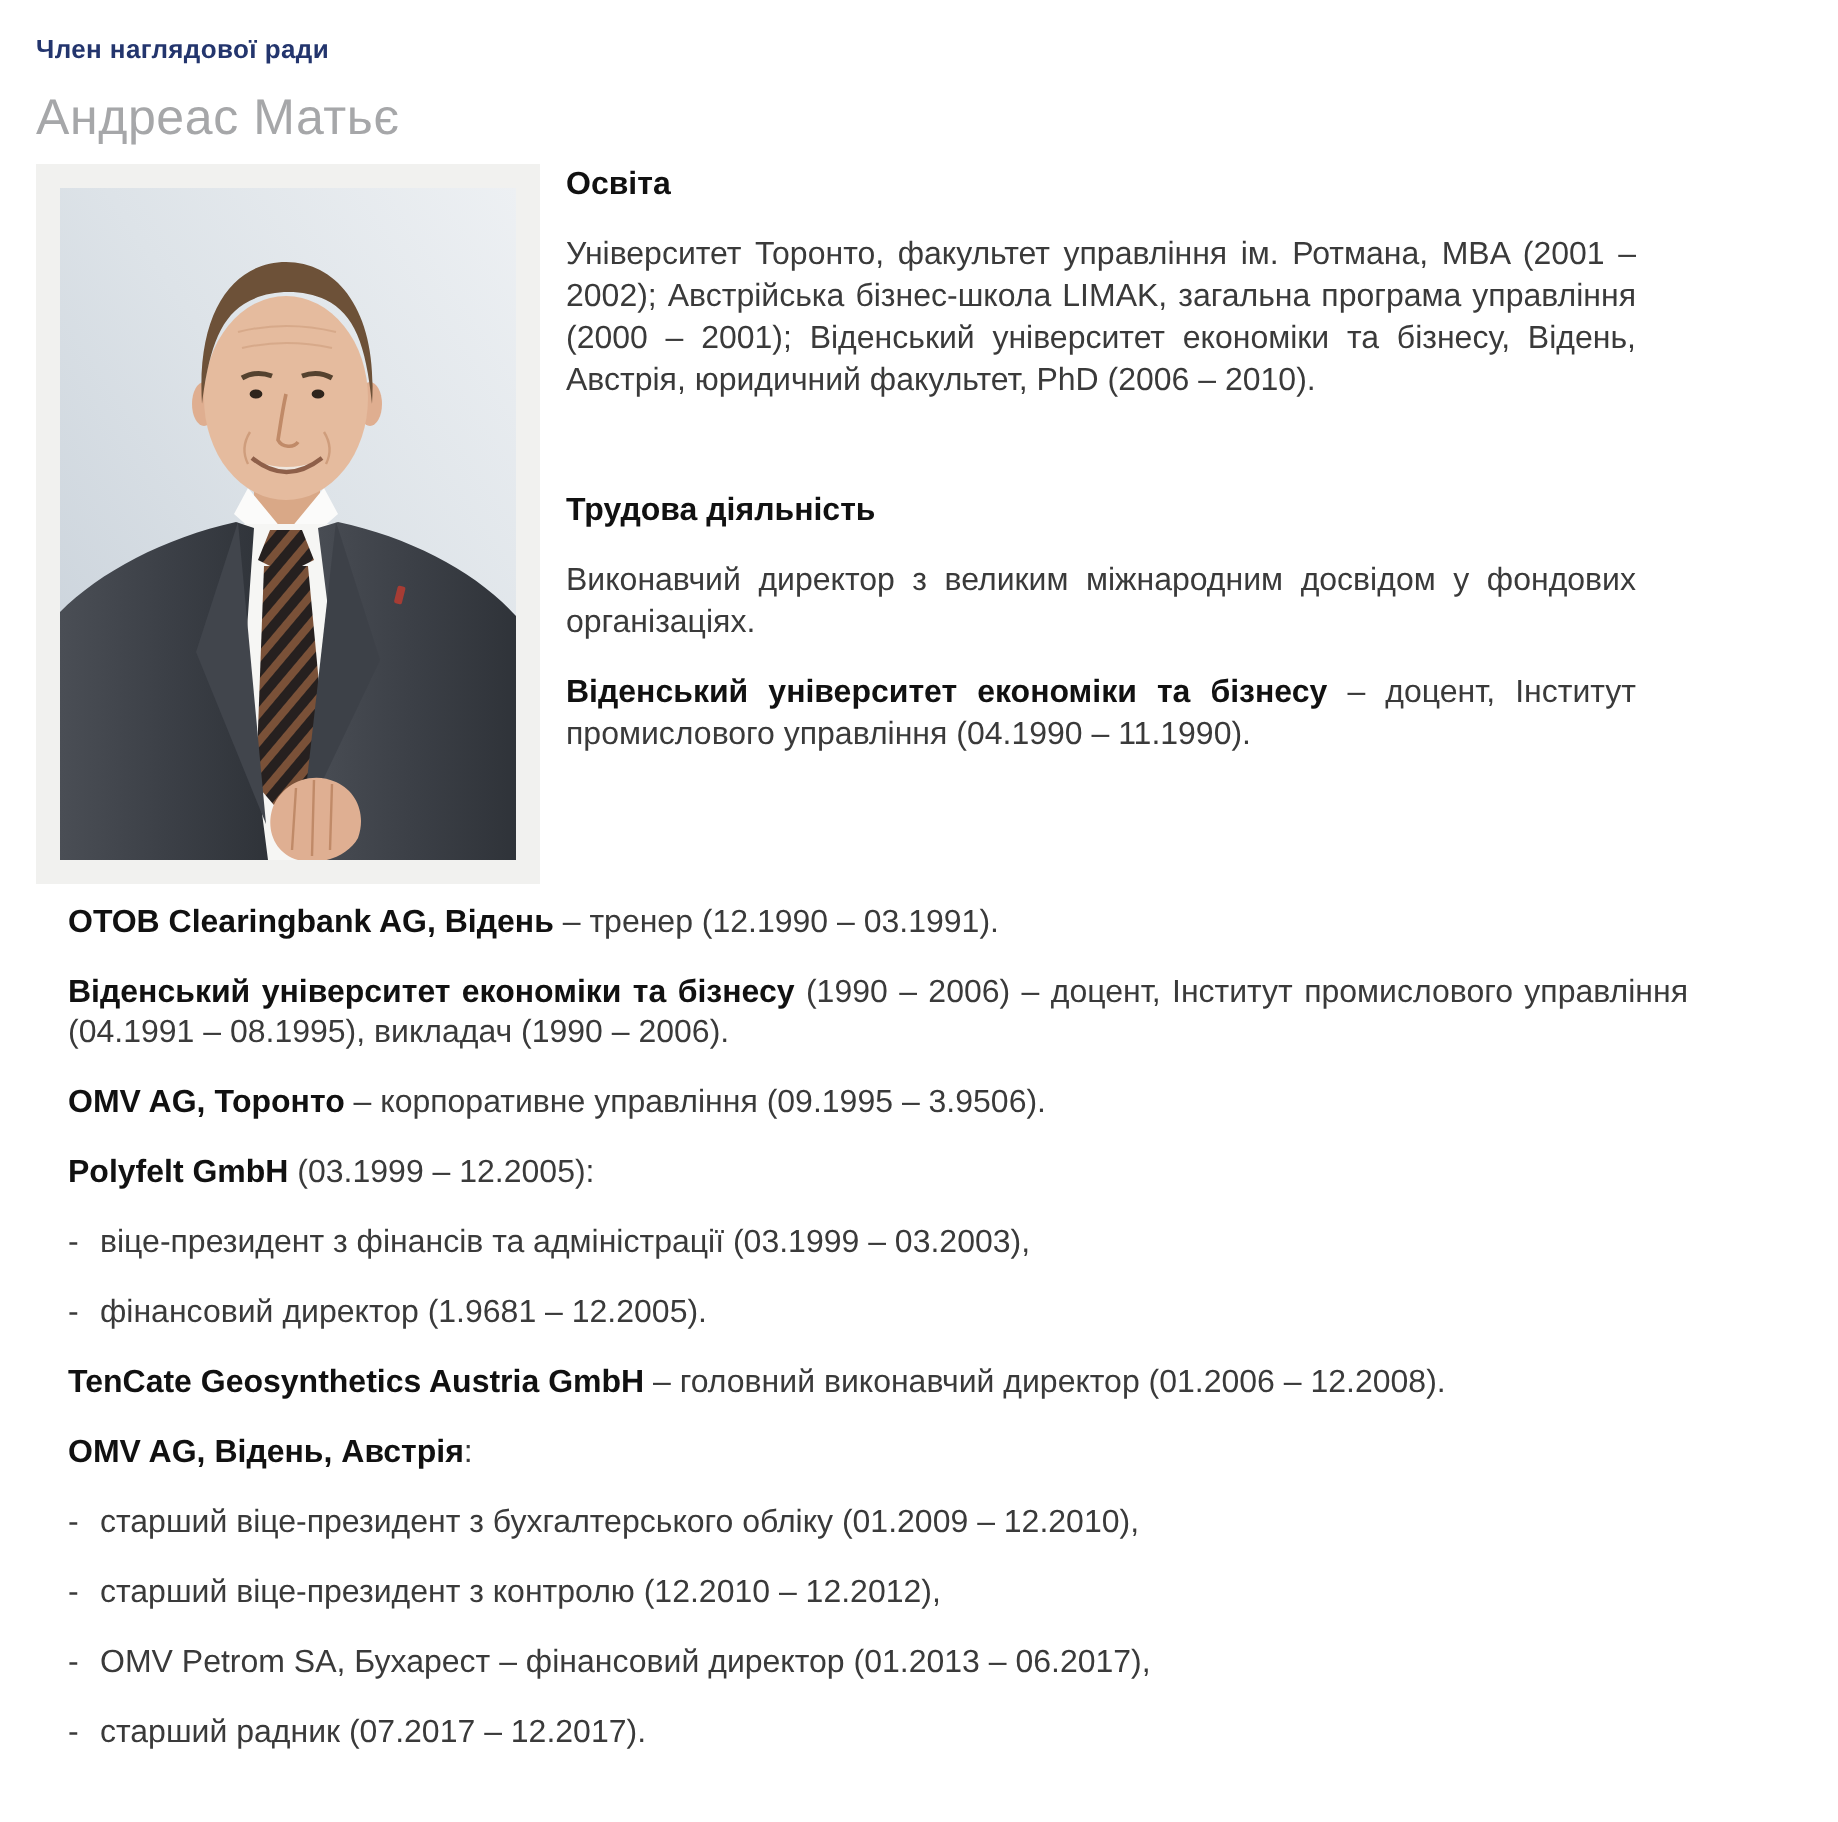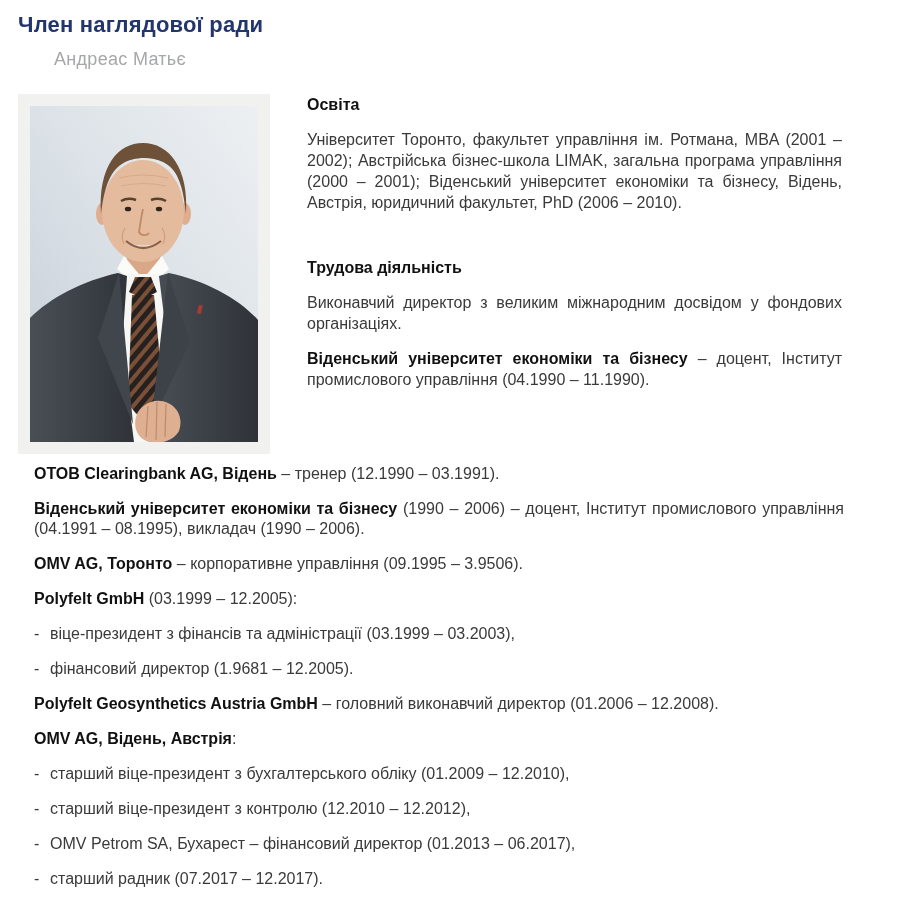--- a/index.html
+++ b/index.html
@@ -11,28 +11,28 @@
   }
   *{margin:0;padding:0;box-sizing:border-box;}
   html,body{background:#ffffff;}
   body{
     width:919px;height:911px;overflow:hidden;
     font-family:"Liberation Sans","DejaVu Sans",sans-serif;
     color:var(--c-text);
   }
   .page{position:relative;width:919px;height:911px;padding:13px 0 0 18px;}
   .role-title{
-    font-size:22px;font-weight:700;color:var(--c-title);
+    font-size:13px;font-weight:700;color:var(--c-title);
     line-height:23px;letter-spacing:.2px;
   }
   .person-name{
-    font-size:18px;font-weight:400;color:var(--c-name);
-    line-height:29px;margin-top:9px;letter-spacing:.3px;margin-left:36px;
+    font-size:25px;font-weight:400;color:var(--c-name);
+    line-height:29px;margin-top:9px;letter-spacing:.3px;
   }
-  .profile-row{display:flex;align-items:flex-start;margin-top:20px;gap:24px;}
+  .profile-row{display:flex;align-items:flex-start;margin-top:8px;}
   .photo-frame{
     flex:0 0 252px;width:252px;height:360px;
     background:var(--c-frame);padding:12px;
   }
   .photo-frame svg{display:block;width:228px;height:336px;}
   .right-col{
     margin-left:13px;width:535px;
     font-size:16px;line-height:21px;text-align:justify;
   }
   .right-col p{margin:0 0 14px;}
@@ -141,21 +141,21 @@
       <p class="entry"><b>OMV AG, Торонто</b><span> – корпоративне управління (09.1995 – 3.9506).</span></p>
       <p class="entry"><b>Polyfelt GmbH</b><span> (03.1999 – 12.2005):</span></p>
       <p class="li">
         <span class="dash">-</span>
         <span>віце-президент з фінансів та адміністрації (03.1999 – 03.2003),</span>
       </p>
       <p class="li">
         <span class="dash">-</span>
         <span>фінансовий директор (1.9681 – 12.2005).</span>
       </p>
-      <p class="entry"><b>Polyfelt Geosynthetics Austria GmbH</b><span> – головний виконавчий директор (01.2006 – 12.2008).</span></p>
+      <p class="entry"><b>TenCate Geosynthetics Austria GmbH</b><span> – головний виконавчий директор (01.2006 – 12.2008).</span></p>
       <p class="entry"><b>OMV AG, Відень, Австрія</b><span>:</span></p>
       <p class="li">
         <span class="dash">-</span>
         <span>старший віце-президент з бухгалтерського обліку (01.2009 – 12.2010),</span>
       </p>
       <p class="li">
         <span class="dash">-</span>
         <span>старший віце-президент з контролю (12.2010 – 12.2012),</span>
       </p>
       <p class="li">

